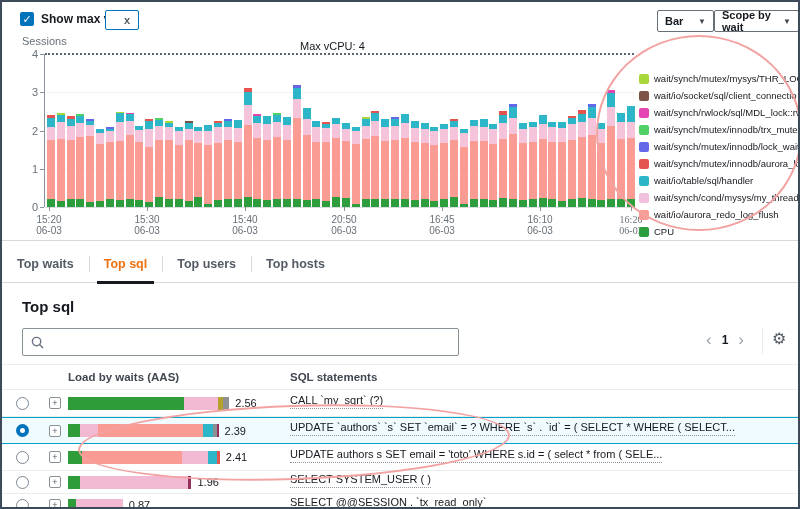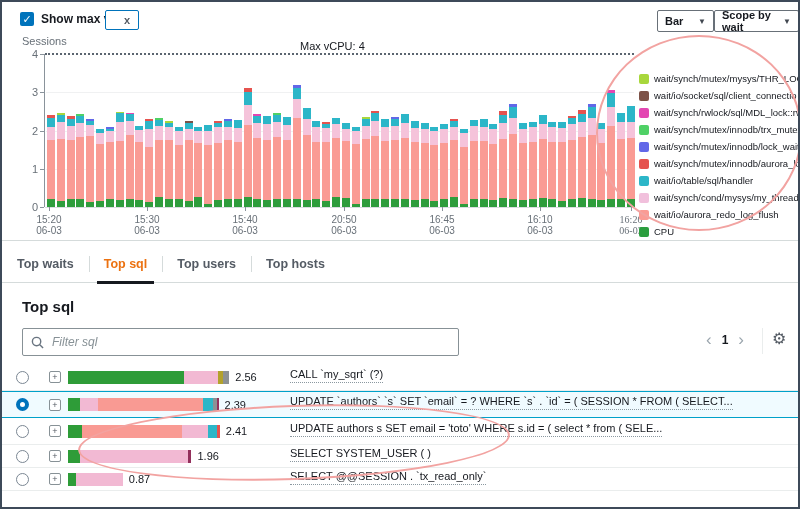--- a/index.html
+++ b/index.html
@@ -612,32 +612,37 @@
     <div class="tab">Top hosts</div>
   </div>
 
 <div class="panel-title abs">Top sql</div>
 
 <div class="filter-wrap abs">
   <svg width="13" height="13" viewBox="0 0 14 14">
     <circle cx="6" cy="6" r="4.5" fill="none" stroke="#697480" stroke-width="1.5"></circle>
     <line x1="9.5" y1="9.5" x2="13" y2="13" stroke="#697480" stroke-width="1.5"></line>
   </svg>
-  <input class="filter-input" placeholder="Filter sql" style="">
 </div>
 
 <div class="pager abs">
   <span class="chev">‹</span>
   <span class="num">1</span>
   <span class="chev">›</span>
 </div>
 <div class="pager-divider abs"></div>
 <div class="gear abs">⚙</div>
 
 <div id="table" class="abs">
+  <div class="thead">
+    <div class="col-radio"></div>
+    <div class="col-expand"></div>
+    <div class="col-load">Load by waits (AAS)</div>
+    <div class="col-sql">SQL statements</div>
+  </div>
   <div id="tbody">
       <div class="trow" style="height: 27px;">
         <div class="col-radio">
           <div class="radio"></div>
         </div>
         <div class="col-expand">
           <div class="expand">+</div>
         </div>
         <div class="col-load">
           <div class="loadbar" style="width: 161.28px;">
@@ -661,21 +666,21 @@
           <div class="loadbar" style="width: 150.57px;">
             <div style="width: 8%; background: rgb(46, 156, 56);"></div>
             <div style="width: 12%; background: rgb(242, 185, 211);"></div>
             <div style="width: 70%; background: rgb(249, 154, 147);"></div>
             <div style="width: 6%; background: rgb(44, 182, 200);"></div>
             <div style="width: 3%; background: rgb(141, 145, 148);"></div>
             <div style="width: 1%; background: rgb(147, 48, 92);"></div>
           </div>
           <span class="load-value">2.39</span>
         </div>
-        <div class="col-sql"><span class="sql-text">UPDATE `authors` `s` SET `email` = ? WHERE `s` . `id` = ( SESSION * FROM ( SELECT...</span></div>
+        <div class="col-sql"><span class="sql-text">UPDATE `authors` `s` SET `email` = ? WHERE `s` . `id` = ( SELECT * WHERE ( SELECT...</span></div>
       </div>
       <div class="trow" style="height: 27px;">
         <div class="col-radio">
           <div class="radio"></div>
         </div>
         <div class="col-expand">
           <div class="expand">+</div>
         </div>
         <div class="col-load">
           <div class="loadbar" style="width: 151.83px;">

